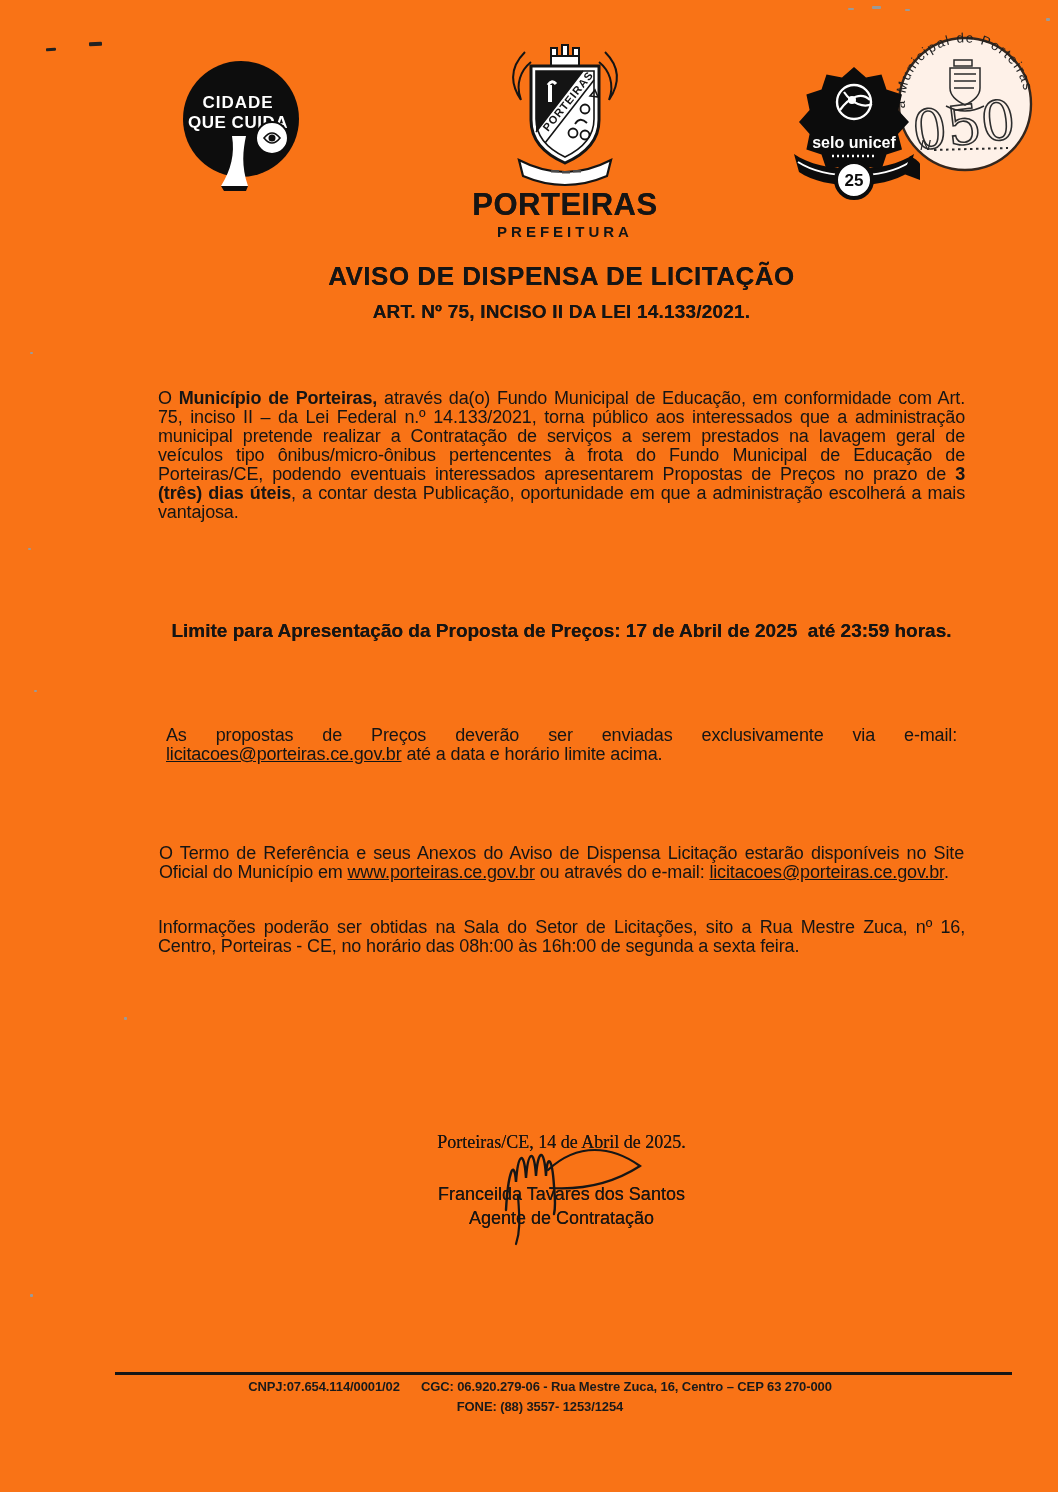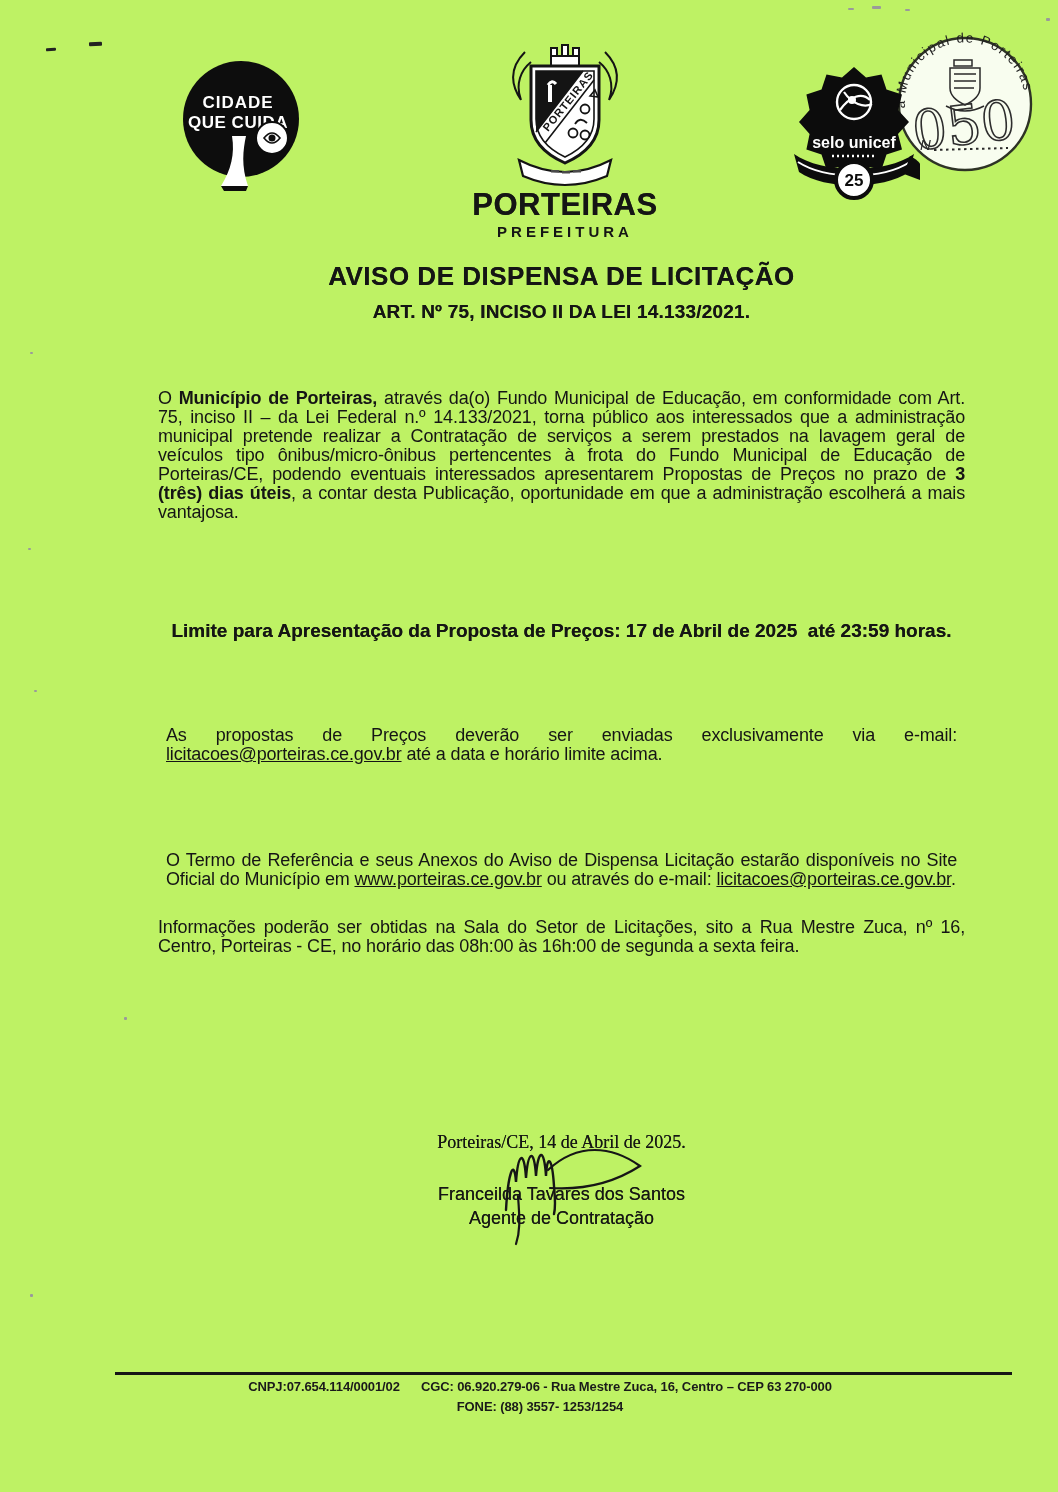--- a/index.html
+++ b/index.html
@@ -1,19 +1,19 @@
 <!DOCTYPE html>
 <html lang="pt"><head>
 <meta charset="utf-8">
 <style>
   html,body{margin:0;padding:0;background:#ffffff;}
   .page{
     position:relative;
     width:1058px;height:1492px;
-    background:#bef264;
+    background:#f97316;
     overflow:hidden;
     font-family:"Liberation Sans","DejaVu Sans",sans-serif;
     color:#151515;
   }
   .abs{position:absolute;}
   .content{position:absolute;left:158px;width:807px;top:0;height:100%;}
   .ink{text-shadow:0 0 .5px rgba(0,0,0,.75);}
   .title{
     left:0;right:0;text-align:center;
     font-size:26px;font-weight:bold;letter-spacing:.5px;margin-top:20px;
@@ -167,21 +167,21 @@
 
     <div class="abs title ink" style="top:241px;">AVISO DE DISPENSA DE LICITAÇÃO</div>
     <div class="abs subtitle ink" style="top:301px;">ART. Nº 75, INCISO II DA LEI 14.133/2021.</div>
 
     <p class="abs body-par" style="top:389px;margin:0;"><span>O </span><b>Município de Porteiras,</b><span> através da(o) Fundo Municipal de Educação, em conformidade com Art. 75, inciso II – da Lei Federal n.º 14.133/2021, torna público aos interessados que a administração municipal pretende realizar a Contratação de serviços a serem prestados na lavagem geral de veículos tipo ônibus/micro-ônibus pertencentes à frota do Fundo Municipal de Educação de Porteiras/CE, podendo eventuais interessados apresentarem Propostas de Preços no prazo de </span><b>3 (três) dias úteis</b><span>, a contar desta Publicação, oportunidade em que a administração escolherá a mais vantajosa.</span></p>
 
     <div class="abs center-par deadline ink" style="top:620px;">Limite para Apresentação da Proposta de Preços: 17 de Abril de 2025  até 23:59 horas.</div>
 
     <p class="abs body-par" style="top:718px;margin:8px;"><span>As propostas de Preços deverão ser enviadas exclusivamente via e-mail: </span><span class="u" style="white-space:nowrap;">licitacoes@porteiras.ce.gov.br</span><span> até a data e horário limite acima.</span></p>
 
-    <p class="abs body-par" style="top:843px;margin:8px;"><span>O Termo de Referência e seus Anexos do Aviso de Dispensa Licitação estarão disponíveis no Site Oficial do Município em </span><span class="u" style="white-space:nowrap;">www.porteiras.ce.gov.br</span><span> ou através do e-mail: </span><span class="u" style="white-space:nowrap;">licitacoes@porteiras.ce.gov.br</span><span>.</span></p>
+    <p class="abs body-par" style="top:843px;margin:1px;"><span>O Termo de Referência e seus Anexos do Aviso de Dispensa Licitação estarão disponíveis no Site Oficial do Município em </span><span class="u" style="white-space:nowrap;">www.porteiras.ce.gov.br</span><span> ou através do e-mail: </span><span class="u" style="white-space:nowrap;">licitacoes@porteiras.ce.gov.br</span><span>.</span></p>
 
     <p class="abs body-par" style="top:918px;margin:0;">Informações poderão ser obtidas na Sala do Setor de Licitações, sito a Rua Mestre Zuca, nº 16, Centro, Porteiras - CE, no horário das 08h:00 às 16h:00 de segunda a sexta feira.</p>
 
     <div class="abs center-par dateline ink" style="top:1132px;font-family:Liberation Serif, serif;">Porteiras/CE, 14 de Abril de 2025.</div>
 
     <div class="abs center-par sig-name ink" style="top:1184px;z-index:1;">Franceilda Tavares dos Santos</div>
     <div class="abs center-par sig-role ink" style="top:1208px;z-index:1;">Agente de Contratação</div>
   </div>
 
   <svg class="abs" style="left:448px;top:1136px;z-index:2;" width="220" height="110" viewBox="0 0 220 110">

